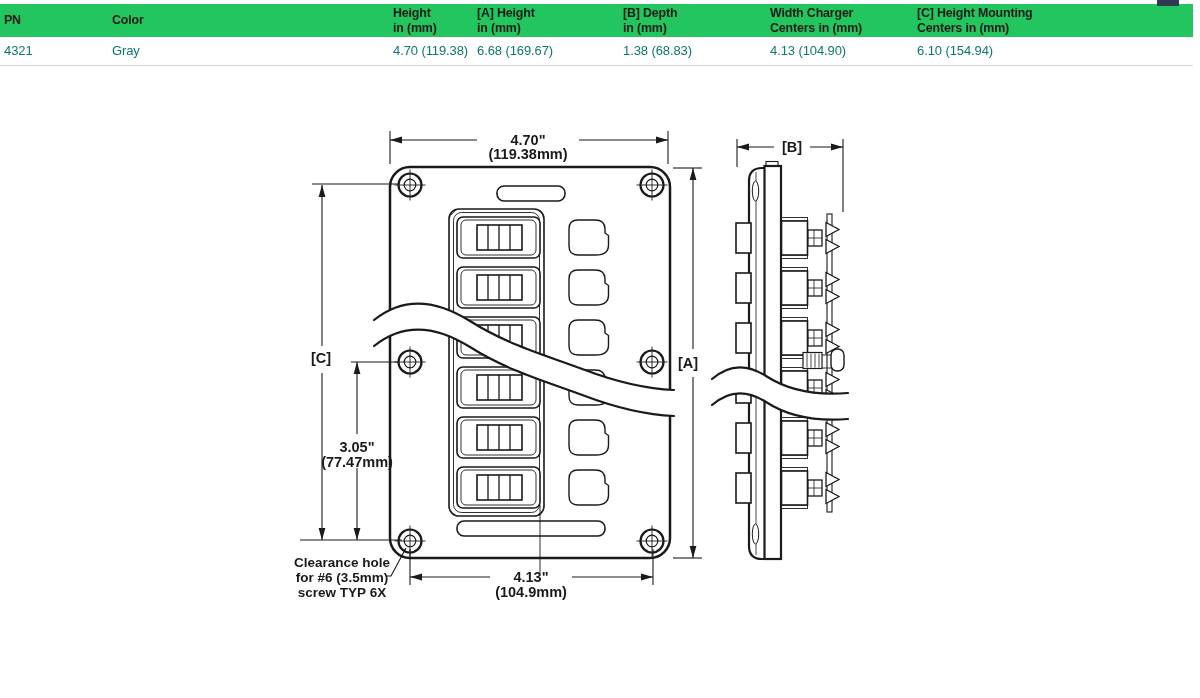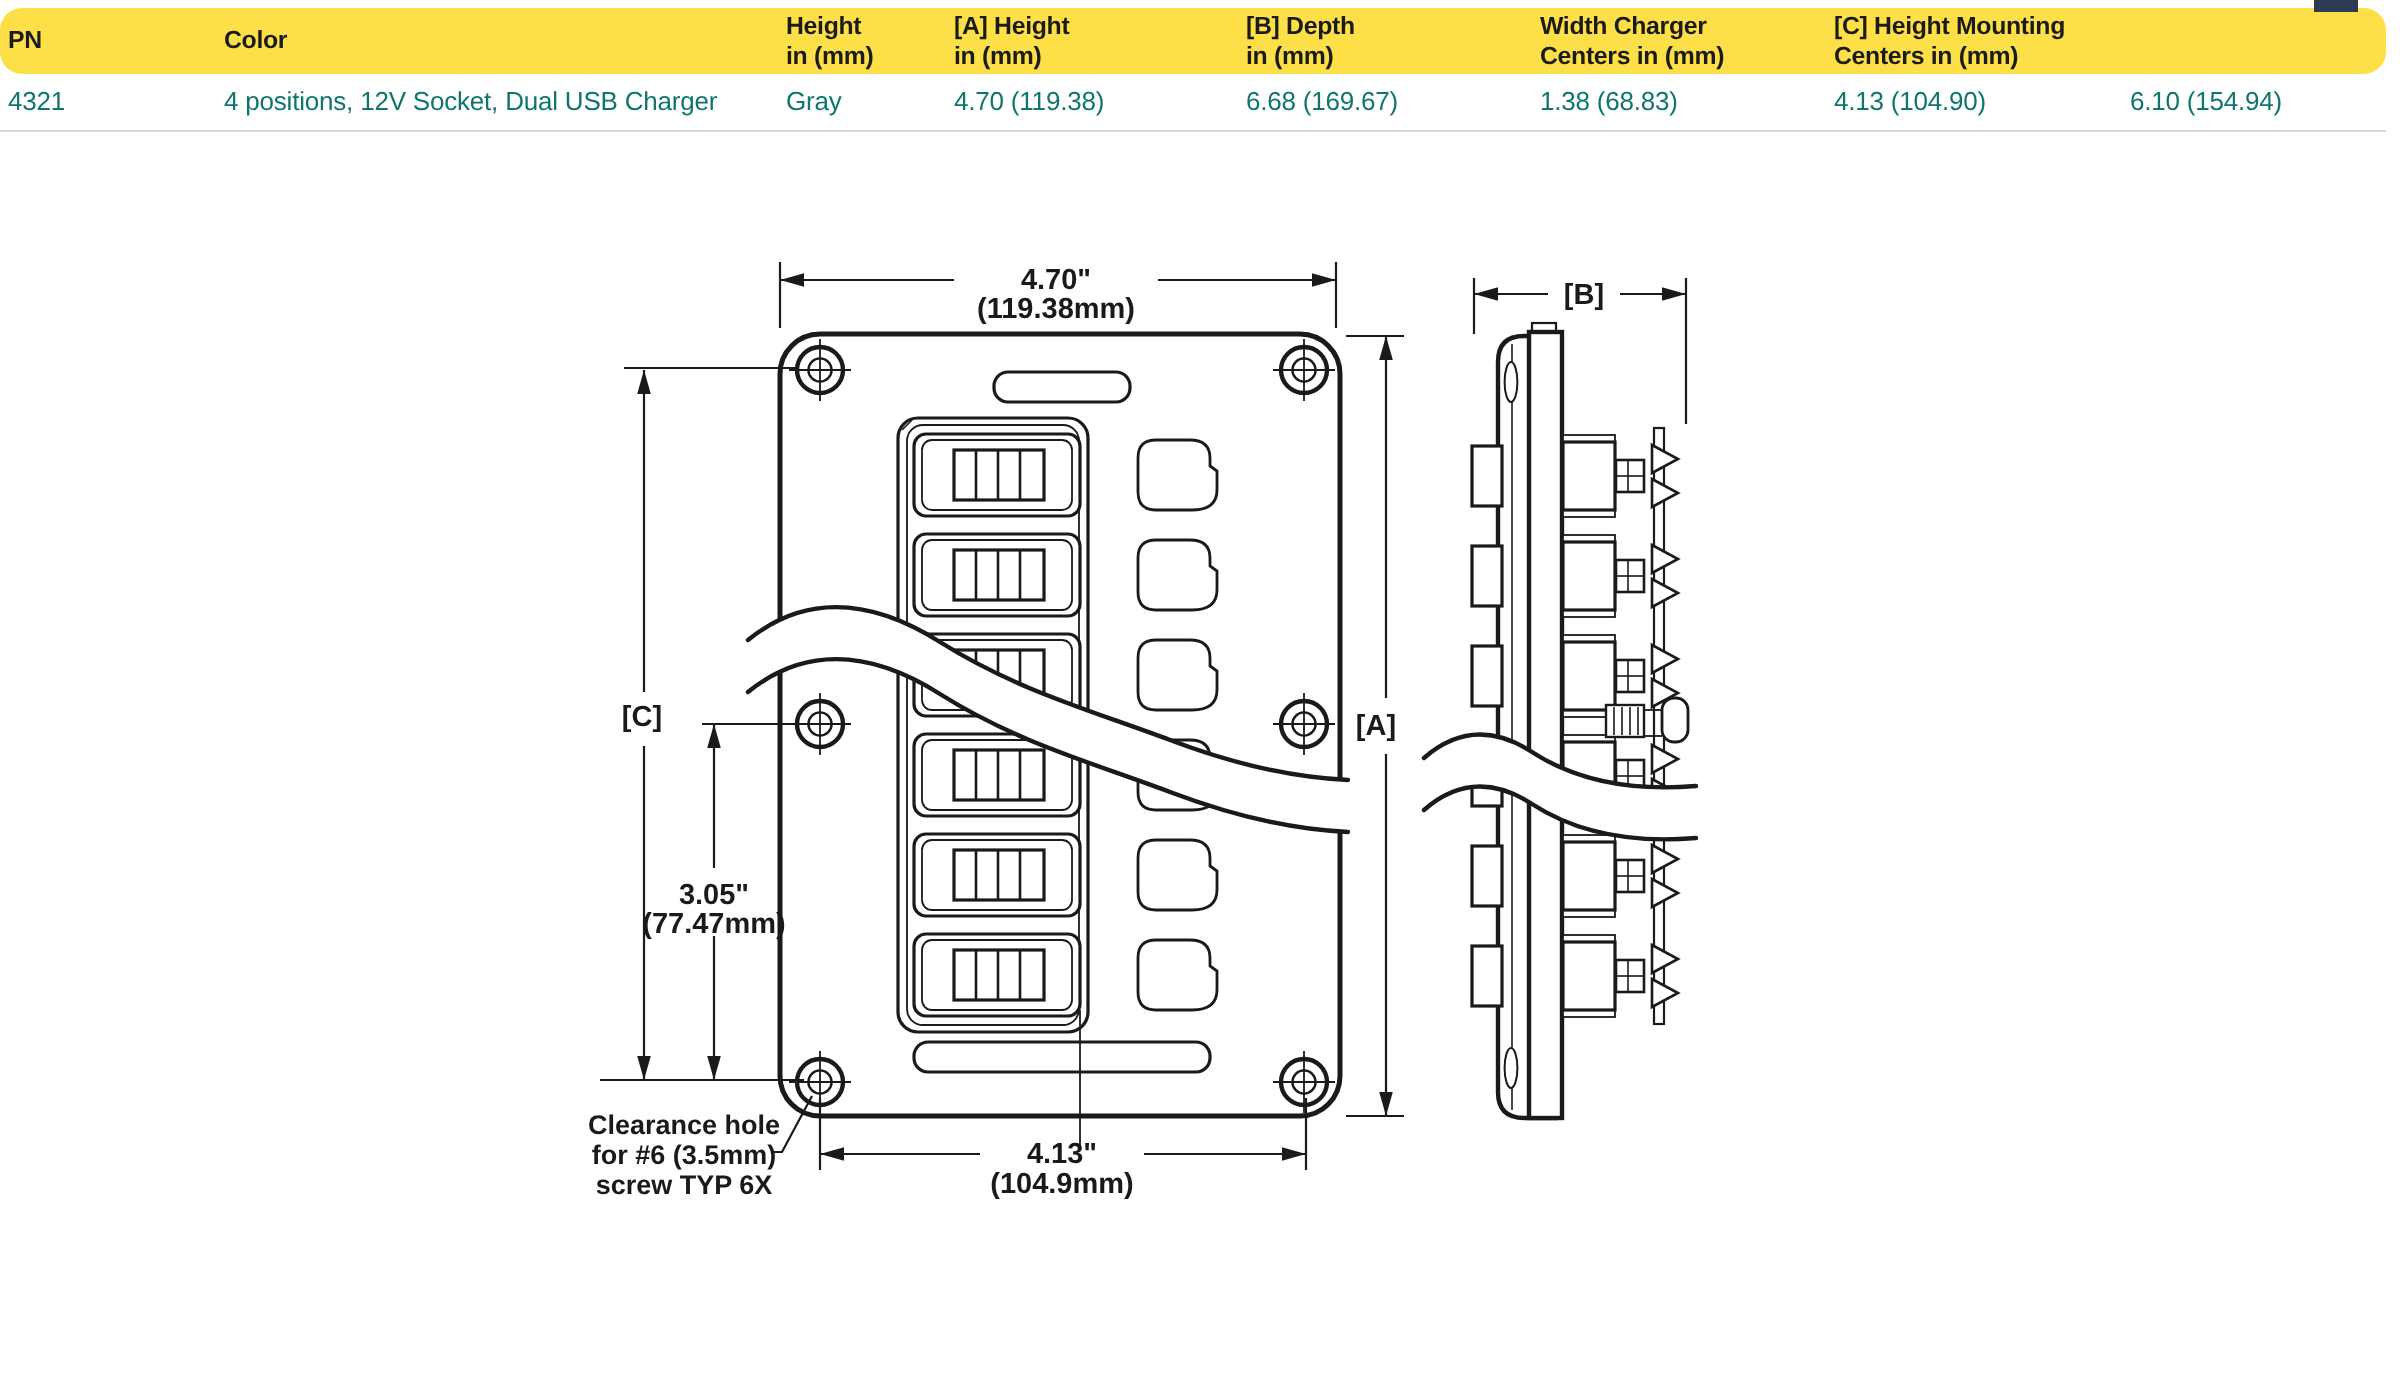--- a/index.html
+++ b/index.html
@@ -1,20 +1,20 @@
 <!DOCTYPE html>
 <html><head>
 <meta charset="utf-8">
 <style>
   html,body{margin:0;padding:0;background:#fff;}
   .page{position:relative;width:1200px;height:698px;background:#fff;overflow:hidden;
         font-family:"Liberation Sans",sans-serif;}
   .spec-table{position:absolute;left:0;top:4px;width:1193px;}
   .thead{display:grid;grid-template-columns:112px 281px 84px 146px 147px 147px 148px 1fr;
-         background:#fde047;min-height:33px;align-items:center;border-radius:11px;}
+         background:#22c55e;min-height:33px;align-items:center;}
   .th{font-weight:bold;font-size:12.4px;line-height:1.18;color:#1b1b1b;letter-spacing:-0.15px;}
   .th .l2{display:block;}
   .th.first{padding-left:4px;}
   .trow{display:grid;grid-template-columns:112px 281px 84px 146px 147px 147px 148px 1fr;
         padding:6px 0 7px;border-bottom:1px solid #d8d8d8;}
   .td{font-size:13px;color:#0f766e;letter-spacing:-0.1px;}
   .td.first{padding-left:4px;}
   .artifact{position:absolute;left:1157px;top:0;width:22px;height:6px;background:#2c3a52;}
   svg.drawing{position:absolute;left:0;top:0;}
   svg text{font-family:"Liberation Sans",sans-serif;font-weight:bold;fill:#1a1a1a;}
@@ -31,21 +31,20 @@
       <div class="th first"><span class="l1">PN</span></div>
       <div class="th"><span class="l1">Color</span></div>
       <div class="th"><span class="l1">Height</span><span class="l2">in (mm)</span></div>
       <div class="th"><span class="l1">[A] Height</span><span class="l2">in (mm)</span></div>
       <div class="th"><span class="l1">[B] Depth</span><span class="l2">in (mm)</span></div>
       <div class="th"><span class="l1">Width Charger</span><span class="l2">Centers in (mm)</span></div>
       <div class="th"><span class="l1">[C] Height Mounting</span><span class="l2">Centers in (mm)</span></div>
     </div>
     <div class="trow">
       <div class="td first">4321</div>
-      <div class="td">4 positions, 12V Socket, Dual USB Charger</div>
       <div class="td">Gray</div>
       <div class="td">4.70 (119.38)</div>
       <div class="td">6.68 (169.67)</div>
       <div class="td">1.38 (68.83)</div>
       <div class="td">4.13 (104.90)</div>
       <div class="td">6.10 (154.94)</div>
     </div>
   </div>
 
   <div class="artifact"></div>

